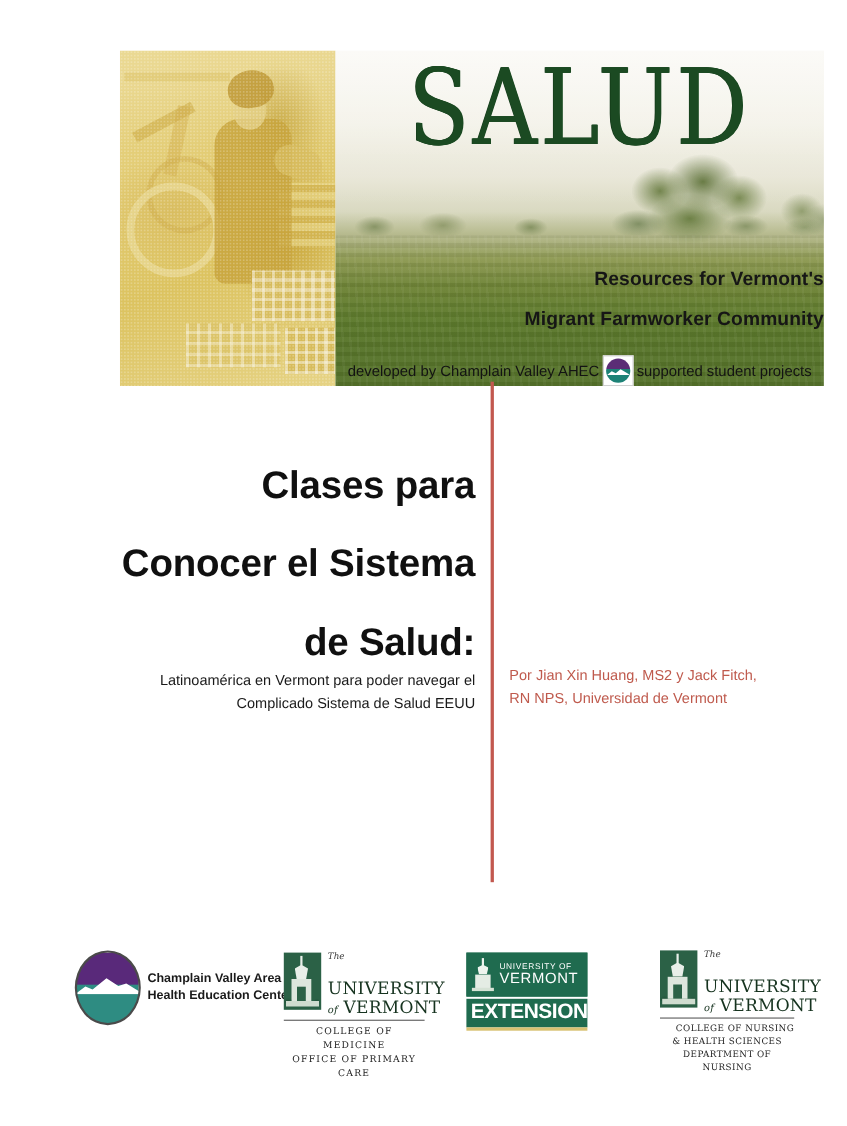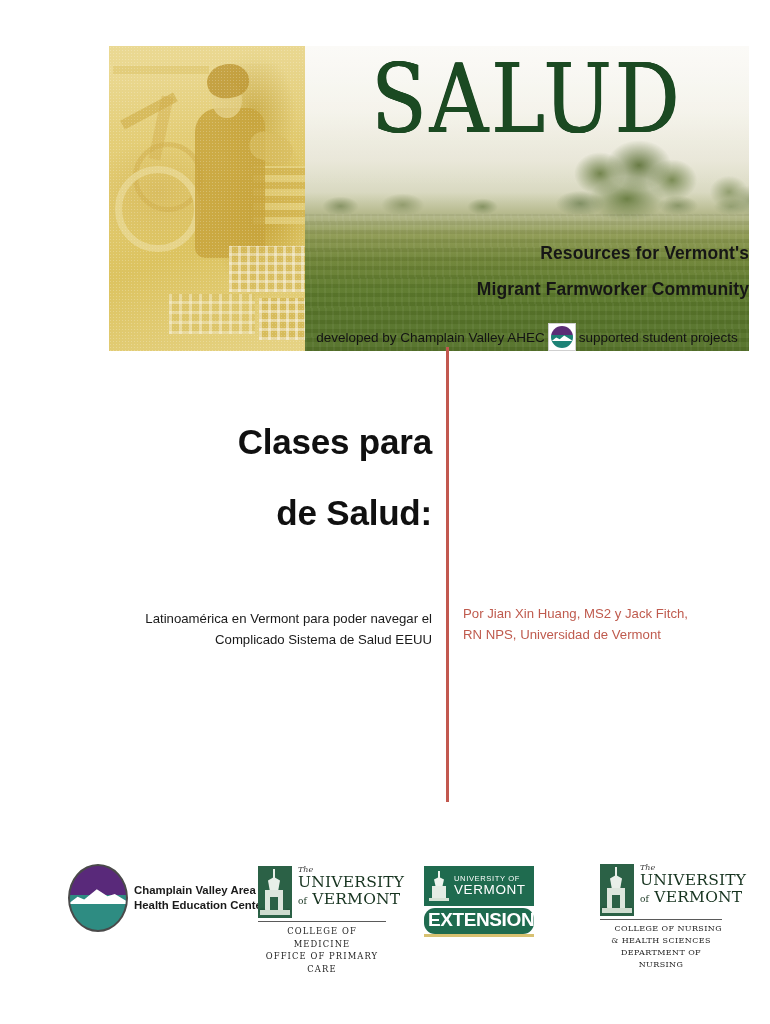--- a/index.html
+++ b/index.html
@@ -357,32 +357,32 @@
       radial-gradient(ellipse 6px 7px at 12% 100%, #1d4a33, transparent 72%),
       radial-gradient(ellipse 5px 6px at 88% 100%, #1d4a33, transparent 72%);
   }
   .uvm-words {
     line-height: 1;
     color: #1a1a1a;
     text-align: left;
   }
   .uvm-the {
     font-family: "DejaVu Serif", serif;
-    font-size: 8px; font-style: italic; color: #3a3a3a; margin-bottom: 1px;
+    font-size: 8px; font-style: italic; color: #3a3a3a; margin-bottom: 18px;
   }
   .uvm-university {
     font-family: "DejaVu Serif", serif;
     font-size: 15.5px; letter-spacing: 0.2px; color: #16331f;
   }
   .uvm-vermont-row {
     font-family: "DejaVu Serif", serif;
     font-size: 15.5px; letter-spacing: 0.2px; color: #16331f;
     margin-top: 1px;
   }
-  .uvm-of { font-size: 9px; }
+  .uvm-of { font-size: 9px; font-style: italic; }
   .uvm-rule { height: 1px; background: #5a5a5a; margin-top: 3px; }
   .uvm-sub {
     font-family: "DejaVu Serif", serif;
     font-size: 8.4px;
     letter-spacing: 1.1px;
     color: #1f1f1f;
     margin-top: 3px;
     line-height: 1.5;
     text-align: center;
   }
@@ -414,21 +414,20 @@
   .ext-vt { font-size: 13.5px; letter-spacing: 0.6px; font-weight: 500; }
   .ext-band {
     background: #1f6b4f;
     color: #ffffff;
     font-size: 19px;
     font-weight: bold;
     letter-spacing: -0.4px;
     text-align: center;
     padding: 1px 4px 3px;
     margin-top: 2px;
-    border-radius: 11px;
   }
   .ext-gold { height: 3px; background: #d8c171; }
 
   
   .logo-nur { left: 600px; top: 2px; width: 122px; }
   .logo-nur .row { display: flex; align-items: flex-start; gap: 6px; }
 
   
   .page-border-top {
     position: absolute; left: 0; top: 0; width: 770px; height: 1px; background: #ffffff;
@@ -476,20 +475,21 @@
       <span class="credit-logo"></span>
       <span>supported student projects</span>
     </div>
   </div>
 </div>
 
 <div class="divider"></div>
 
 <div class="title-block">
   <div class="title-line">Clases para</div>
+  <div class="title-line">Conocer el Sistema</div>
   <div class="title-line">de Salud:</div>
 </div>
 
 <div class="subtitle-block">
   <div>Latinoamérica en Vermont para poder navegar el</div>
   <div>Complicado Sistema de Salud EEUU</div>
 </div>
 
 <div class="author-block">Por Jian Xin Huang, MS2 y Jack Fitch, RN NPS, Universidad de Vermont</div>
 

